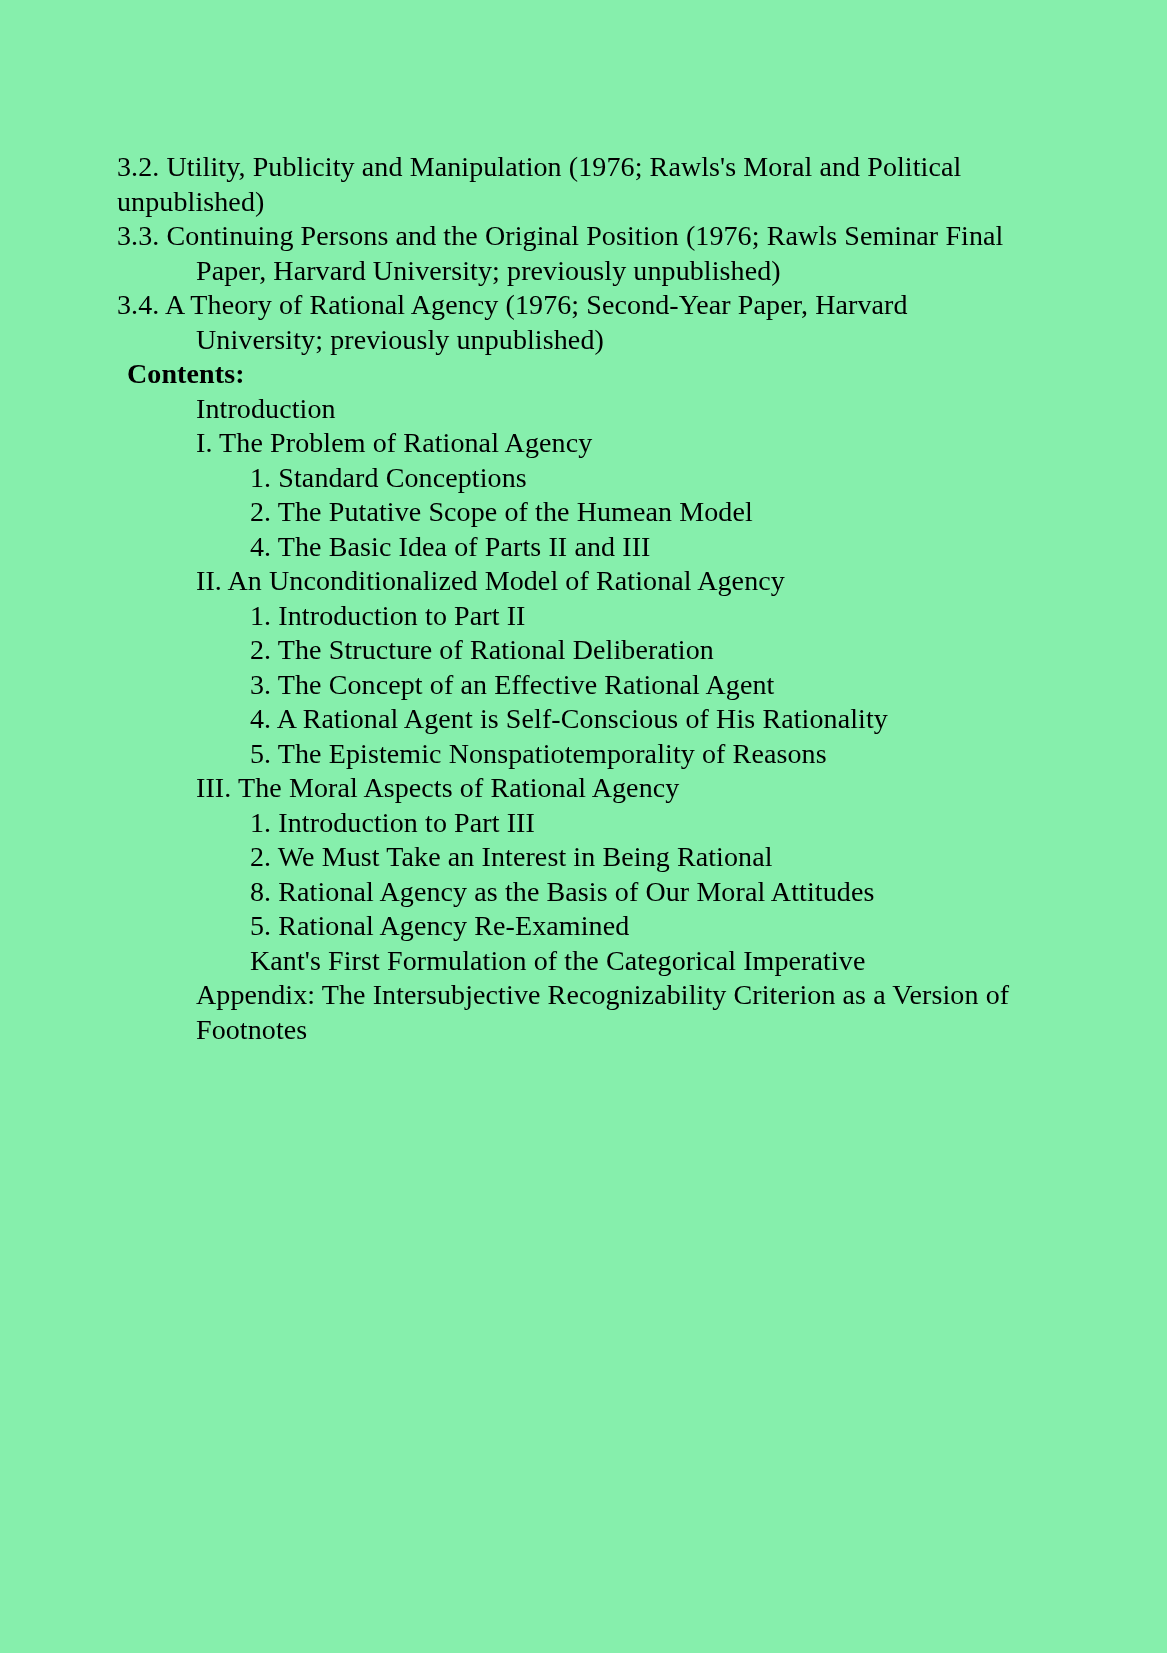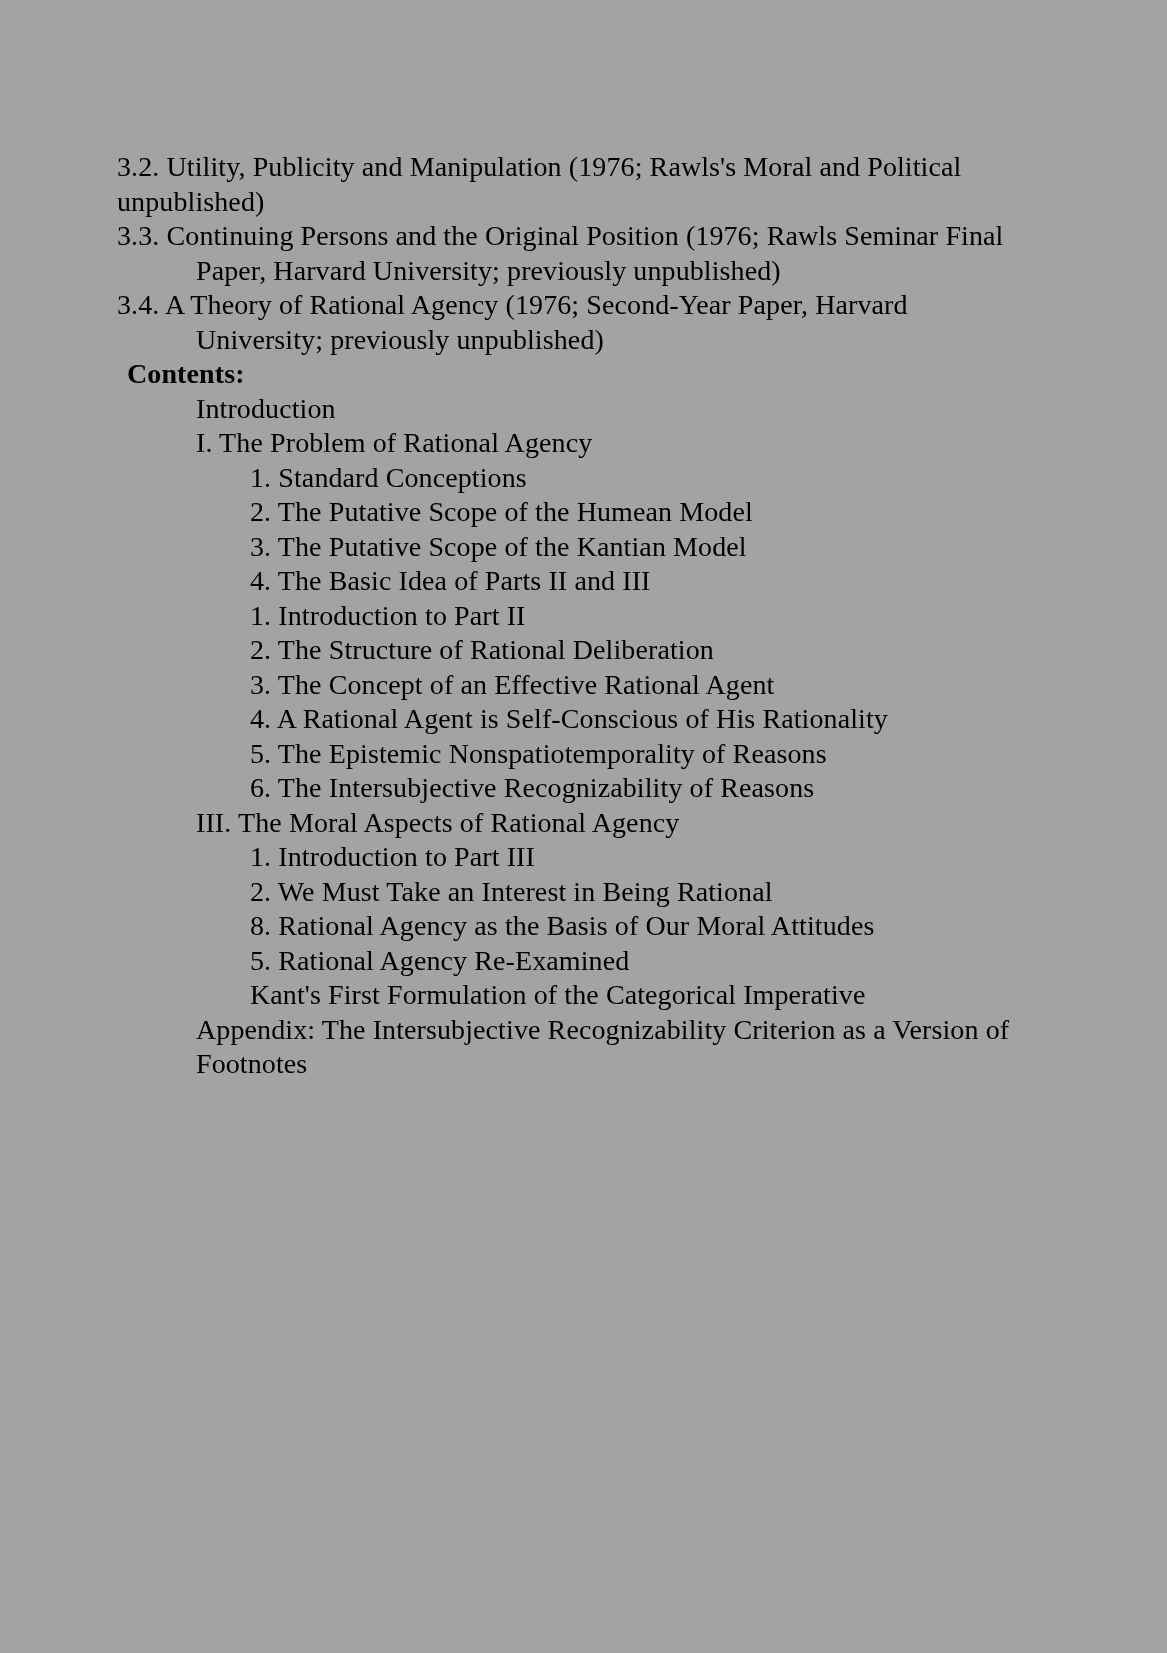--- a/index.html
+++ b/index.html
@@ -4,21 +4,21 @@
 <style>
   html, body {
     margin: 0;
     padding: 0;
     background: #ffffff;
   }
   #page {
     position: relative;
     width: 1167px;
     height: 1653px;
-    background: #a3a3a3;
+    background: #86efac;
     overflow: hidden;
   }
   #toc {
     position: absolute;
     left: 117px;
     top: 150px;
   }
   .line {
     white-space: pre;
     font-family: "Liberation Serif", "DejaVu Serif", serif;
@@ -41,28 +41,27 @@
       <div class="line indent-0">unpublished)</div>
       <div class="line indent-0">3.3. Continuing Persons and the Original Position (1976; Rawls Seminar Final</div>
       <div class="line indent-1">Paper, Harvard University; previously unpublished)</div>
       <div class="line indent-0">3.4. A Theory of Rational Agency (1976; Second-Year Paper, Harvard</div>
       <div class="line indent-1">University; previously unpublished)</div>
       <div class="line indent-2 bold">Contents:</div>
       <div class="line indent-1">Introduction</div>
       <div class="line indent-1">I. The Problem of Rational Agency</div>
       <div class="line indent-2">1. Standard Conceptions</div>
       <div class="line indent-2">2. The Putative Scope of the Humean Model</div>
-      <div class="line indent-2">3. The Putative Scope of the Kantian Model</div>
       <div class="line indent-2">4. The Basic Idea of Parts II and III</div>
+      <div class="line indent-1">II. An Unconditionalized Model of Rational Agency</div>
       <div class="line indent-2">1. Introduction to Part II</div>
       <div class="line indent-2">2. The Structure of Rational Deliberation</div>
       <div class="line indent-2">3. The Concept of an Effective Rational Agent</div>
       <div class="line indent-2">4. A Rational Agent is Self-Conscious of His Rationality</div>
       <div class="line indent-2">5. The Epistemic Nonspatiotemporality of Reasons</div>
-      <div class="line indent-2">6. The Intersubjective Recognizability of Reasons</div>
       <div class="line indent-1">III. The Moral Aspects of Rational Agency</div>
       <div class="line indent-2">1. Introduction to Part III</div>
       <div class="line indent-2">2. We Must Take an Interest in Being Rational</div>
       <div class="line indent-2">8. Rational Agency as the Basis of Our Moral Attitudes</div>
       <div class="line indent-2">5. Rational Agency Re-Examined</div>
       <div class="line indent-2">Kant's First Formulation of the Categorical Imperative</div>
       <div class="line indent-1">Appendix: The Intersubjective Recognizability Criterion as a Version of</div>
       <div class="line indent-1">Footnotes</div>
     </div>
 </div>

